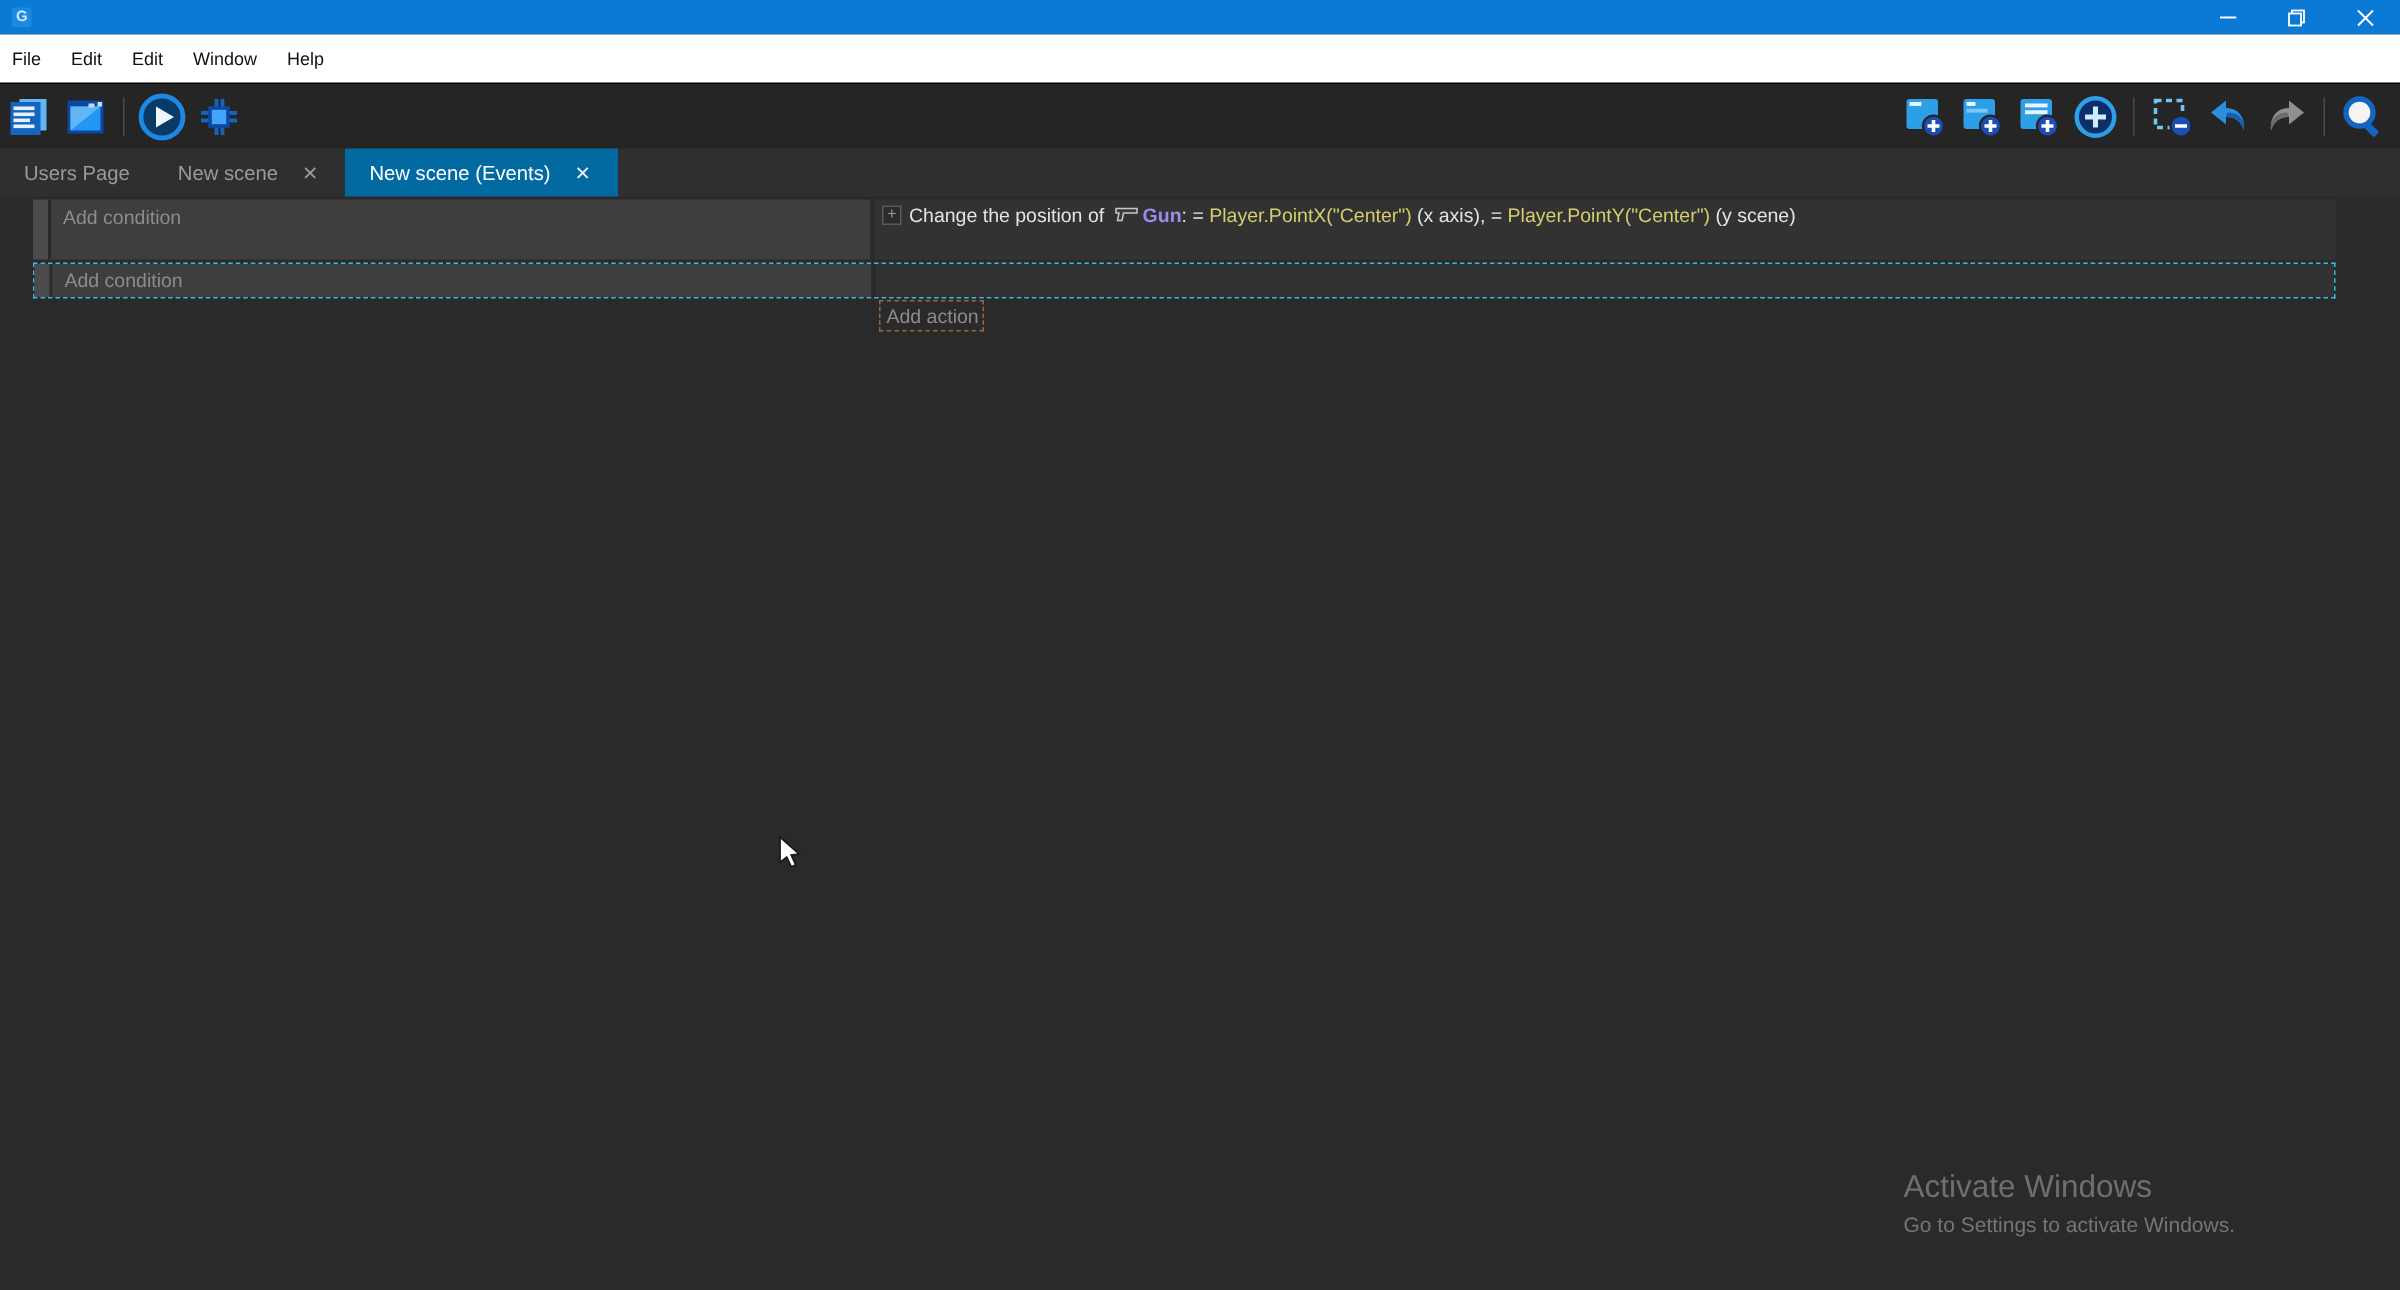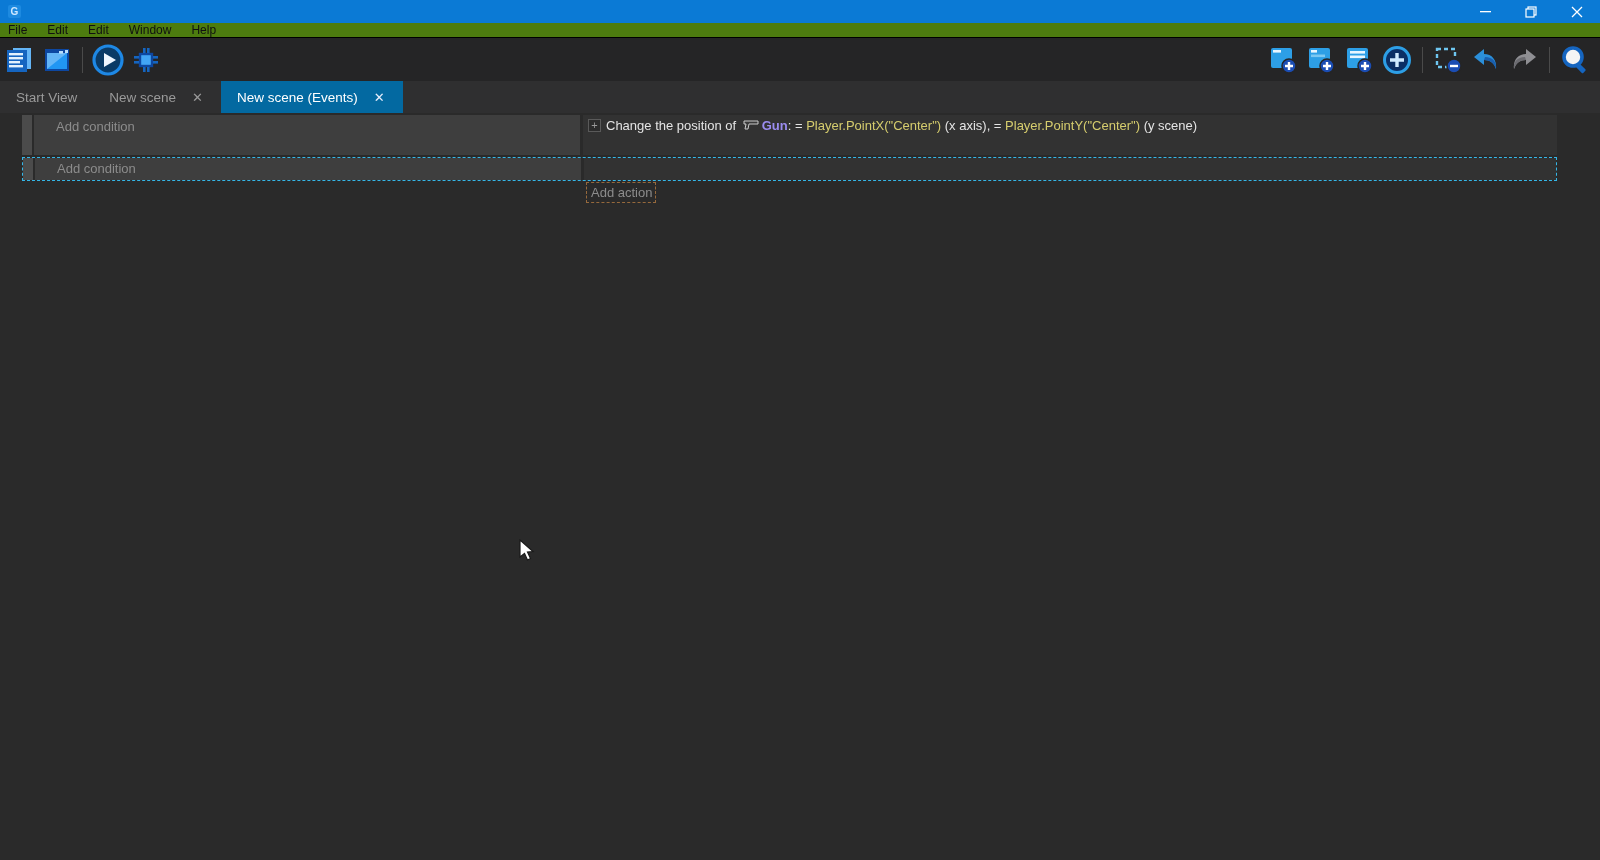--- a/index.html
+++ b/index.html
@@ -9,21 +9,21 @@
   
   .titlebar { height:23px; background:#0b7ad5; display:flex; align-items:center; color:#fff; }
   .titlebar .appicon { width:13px; height:13px; margin:0 9px 0 8px; border-radius:2px;
       background:#1d8ae0; color:#cfe8ff; font-size:10px; line-height:13px; text-align:center; font-weight:bold;}
   .titlebar .title { font-size:12px; font-weight:600; letter-spacing:.1px; }
   .win-controls { margin-left:auto; display:flex; height:100%; }
   .win-btn { width:46px; height:100%; display:flex; align-items:center; justify-content:center; }
   .win-btn svg { display:block; }
 
   
-  .menubar { height:15px; background:#4d7c0f; display:flex; align-items:center; border-bottom:1px solid #000; }
+  .menubar { height:33px; background:#ffffff; display:flex; align-items:center; border-bottom:1px solid #000; }
   .menu-item { font-size:12px; color:#111; padding:0 10px; height:100%; display:flex; align-items:center; }
   .menu-item:first-child { padding-left:8px; }
 
   
   .toolbar { height:43px; background:#252526; display:flex; align-items:center; }
   .tb-btn { width:34px; height:34px; display:flex; align-items:center; justify-content:center; margin:0 2px; }
   .tb-sep { width:1px; height:26px; background:#4a4a4a; margin:0 6px; }
   .tb-spacer { flex:1; }
 
   
@@ -31,21 +31,21 @@
   .tab { display:flex; align-items:center; padding:0 16px; font-size:13.5px; color:#9a9a9a; gap:14px; }
   .tab.active { background:#0369a1; color:#ffffff; }
   .tab .close { font-size:13px; color:#9a9a9a; padding:0 2px; }
   .tab.active .close { color:#e8eefc; }
 
   
   .events-area { position:relative; height:743px; background:#2a2a2a; }
 
   .event-row { display:flex; margin:0 43px 0 22px; }
   .event-row .gutter { width:12px; background:#4b4b4b; border-right:2px solid #2a2a2a; }
-  .cond-col { width:546px; background:#3e3e3e; padding:2px 0 0 22px; }
+  .cond-col { width:546px; background:#3e3e3e; padding:2px 0 0 8px; }
   .col-gap { width:3px; background:#2a2a2a; }
   .act-col { flex:1; background:#323232; }
 
   .placeholder { color:#8c8c8c; font-size:13px; line-height:19px; }
   .event-1 { height:40px; margin-top:2px; }
   .event-2 { height:24px; margin-top:2px; border:1px dashed #35b7e8; }
   .event-2 .cond-col { padding-top:1px; }
 
   .action-line { display:flex; align-items:center; height:21px; padding-left:3px;
                  font-size:13px; color:#e4e4e4; white-space:pre; }
@@ -200,21 +200,21 @@
   <div class="tb-btn" style="margin-right:8px;">
     <svg width="32" height="32" viewBox="0 0 32 32">
       <circle cx="14" cy="13" r="9" fill="#f4f4f4" stroke="#1565c0" stroke-width="3.6"></circle>
       <rect x="20" y="19" width="10" height="5" rx="1" transform="rotate(45 20 19)" fill="#1565c0"></rect>
     </svg>
   </div>
 </div>
 
 <div class="tabbar">
   <div class="tab">
-    <span>Start View</span>
+    <span>Users Page</span>
   </div>
   <div class="tab">
     <span>New scene</span>
     <span class="close">✕</span>
   </div>
   <div class="tab active">
     <span>New scene (Events)</span>
     <span class="close">✕</span>
   </div>
 </div>
@@ -252,17 +252,21 @@
     <div class="cond-col">
       <div class="placeholder">Add condition</div>
     </div>
     <div class="col-gap"></div>
     <div class="act-col">
       <span class="add-action-focus placeholder">Add action</span>
     </div>
   </div>
 
 
+  <div class="watermark">
+    <div class="l1">Activate Windows</div>
+    <div class="l2">Go to Settings to activate Windows.</div>
+  </div>
 
   <svg class="cursor" width="20" height="24" viewBox="0 0 20 24">
     <path d="M2 1 L2 18 L6.5 14.5 L9.5 21 L12.5 19.5 L9.5 13 L15 12.5 Z" fill="#ffffff" stroke="#1a1a1a" stroke-width="1.2"></path>
   </svg>
 </div>
 
 </body></html>

